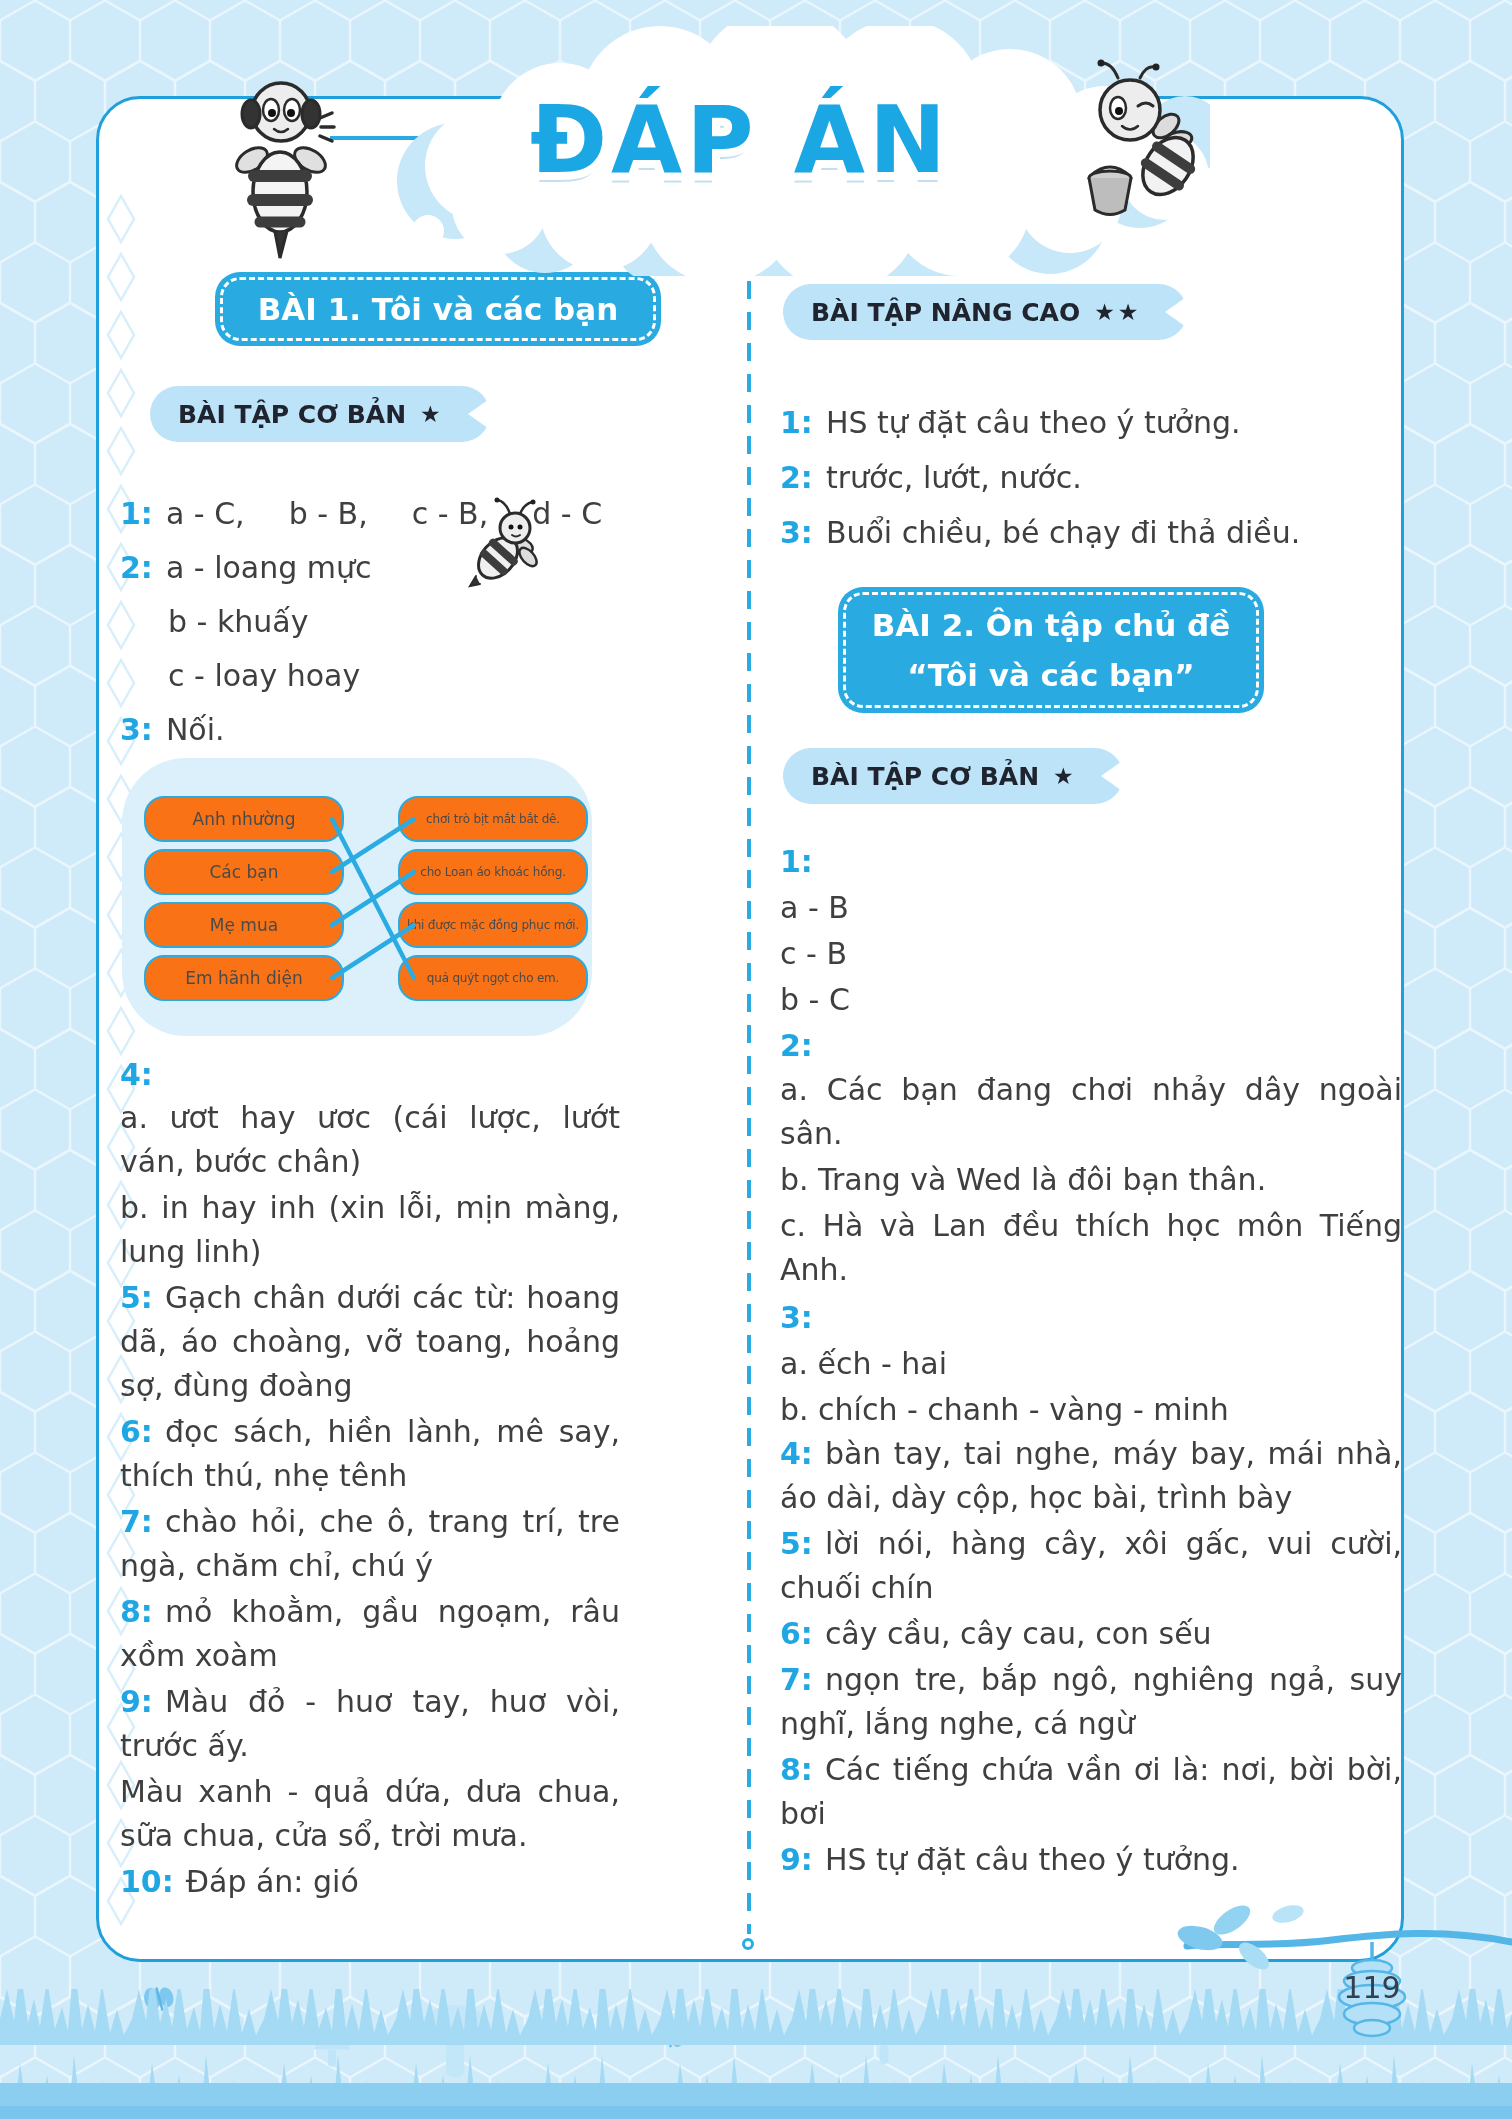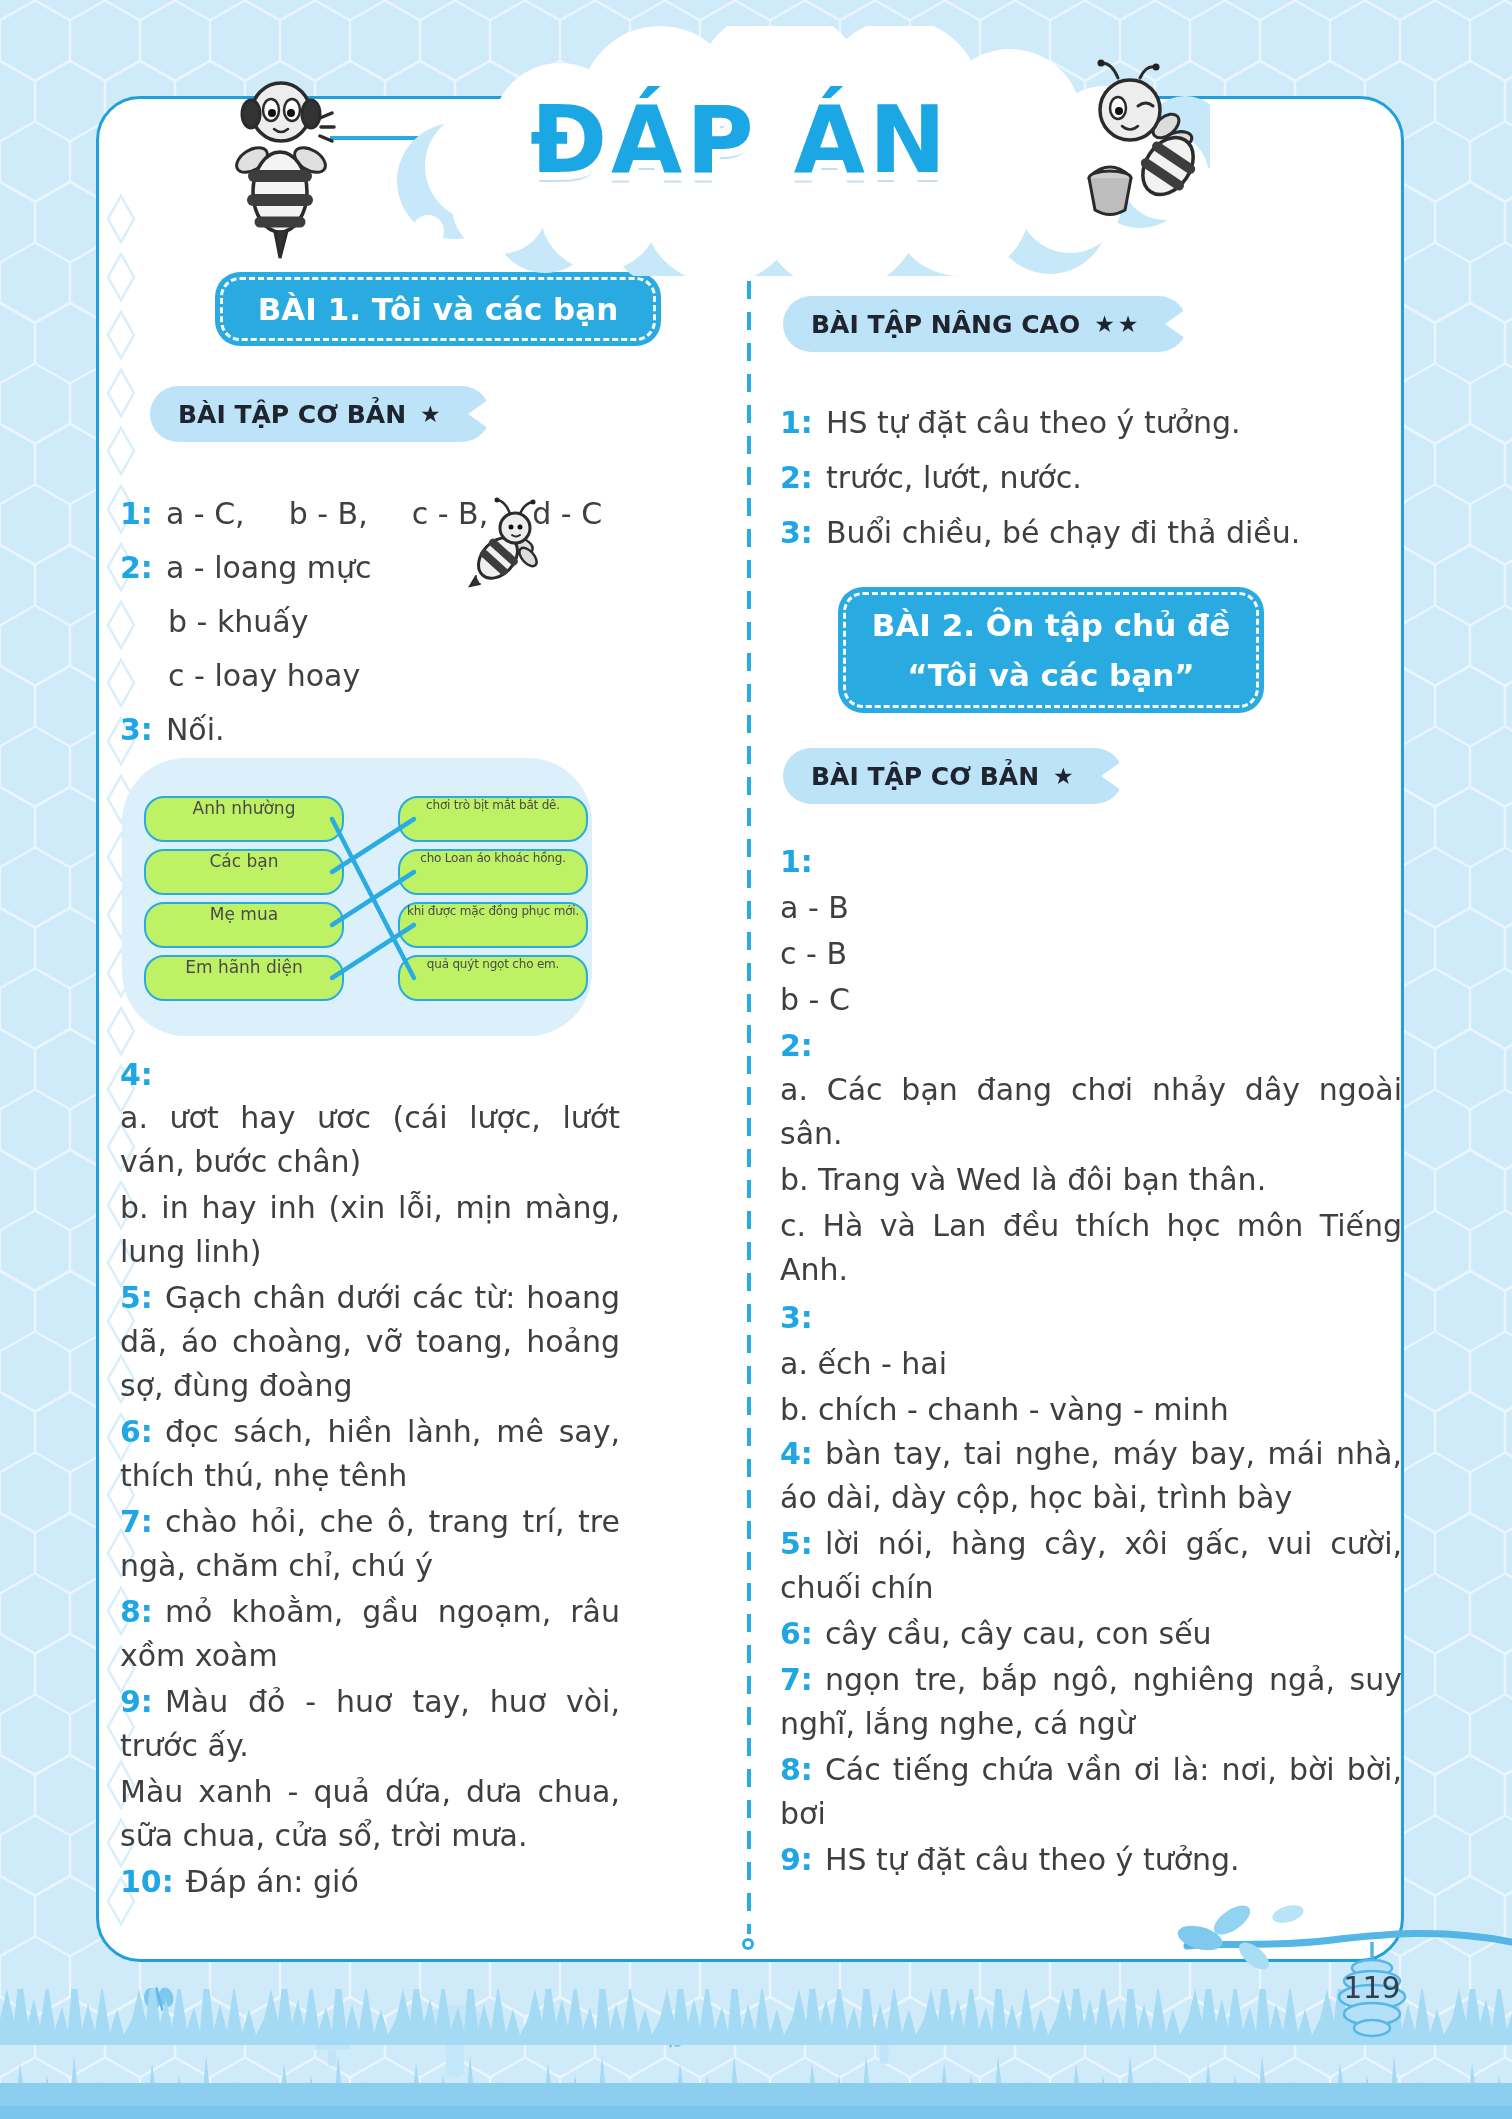--- a/index.html
+++ b/index.html
@@ -74,22 +74,22 @@
   .indent { padding-left:48px; }
   .num { color:#1fa6e3; font-weight:bold; margin-right:13px; flex:none; }
   .gap-row { display:flex; gap:44px; }
   .para { font-size:30px; line-height:44px; text-align:justify; margin:0 0 2px 0; }
   .para .num { margin-right:12px; }
 
   
   .match-wrap { position:absolute; left:122px; top:758px; width:470px; height:278px; z-index:3; }
   .match-blob { position:absolute; inset:0; background:#dcf0fb; border-radius:64px; }
   .mbox {
-    position:absolute; height:46px; background:#bef264; border:2.5px solid #29abe2;
-    border-radius:20px; display:flex; align-items:flex-start; justify-content:center;
+    position:absolute; height:46px; background:#f97316; border:2.5px solid #29abe2;
+    border-radius:20px; display:flex; align-items:center; justify-content:center;
     color:#4a4a4a; text-align:center;
   }
   .mbox.l { left:22px; width:200px; font-size:17px; }
   .mbox.r { left:276px; width:190px; font-size:12px; letter-spacing:-0.2px; }
   .match-lines { position:absolute; inset:0; pointer-events:none; }
 
   
   .grass-svg { position:absolute; left:0; bottom:0; z-index:2; }
   .hive-svg { position:absolute; left:1082px; top:1882px; z-index:5; }
   .page-num {
@@ -308,21 +308,21 @@
   <p class="para"><span>b. in hay inh (xin lỗi, mịn màng, lung linh)</span></p>
   <p class="para"><span class="num">5:</span><span>Gạch chân dưới các từ: hoang dã, áo choàng, vỡ toang, hoảng sợ, đùng đoàng</span></p>
   <p class="para"><span class="num">6:</span><span>đọc sách, hiền lành, mê say, thích thú, nhẹ tênh</span></p>
   <p class="para"><span class="num">7:</span><span>chào hỏi, che ô, trang trí, tre ngà, chăm chỉ, chú ý</span></p>
   <p class="para"><span class="num">8:</span><span>mỏ khoằm, gầu ngoạm, râu xồm xoàm</span></p>
   <p class="para"><span class="num">9:</span><span>Màu đỏ - huơ tay, huơ vòi, trước ấy.</span></p>
   <p class="para"><span>Màu xanh - quả dứa, dưa chua, sữa chua, cửa sổ, trời mưa.</span></p>
   <p class="para"><span class="num">10:</span><span>Đáp án: gió</span></p>
 </div>
 
-<div class="badge" style="left:783px;top:296px">
+<div class="badge" style="left:783px;top:284px">
   <span>BÀI TẬP NÂNG CAO</span>
   <span class="star">★★</span>
 </div>
 
 <div class="col-block" style="left:780px;top:395px;width:622px">
   <div class="list-line" style="height:55px">
     <span class="num">1:</span>
     <span>HS tự đặt câu theo ý tưởng.</span>
   </div>
   <div class="list-line" style="height:55px">

